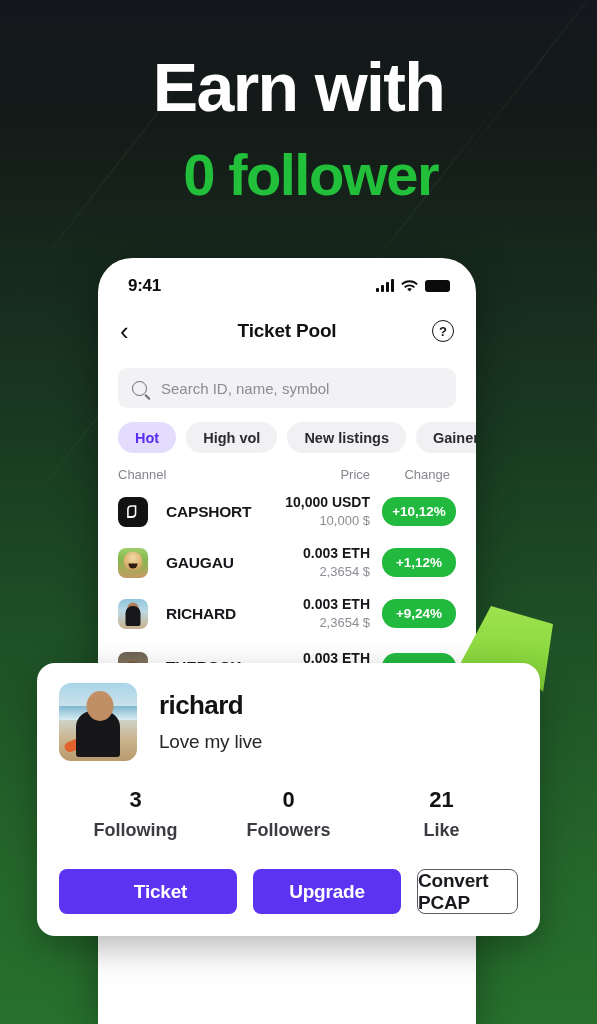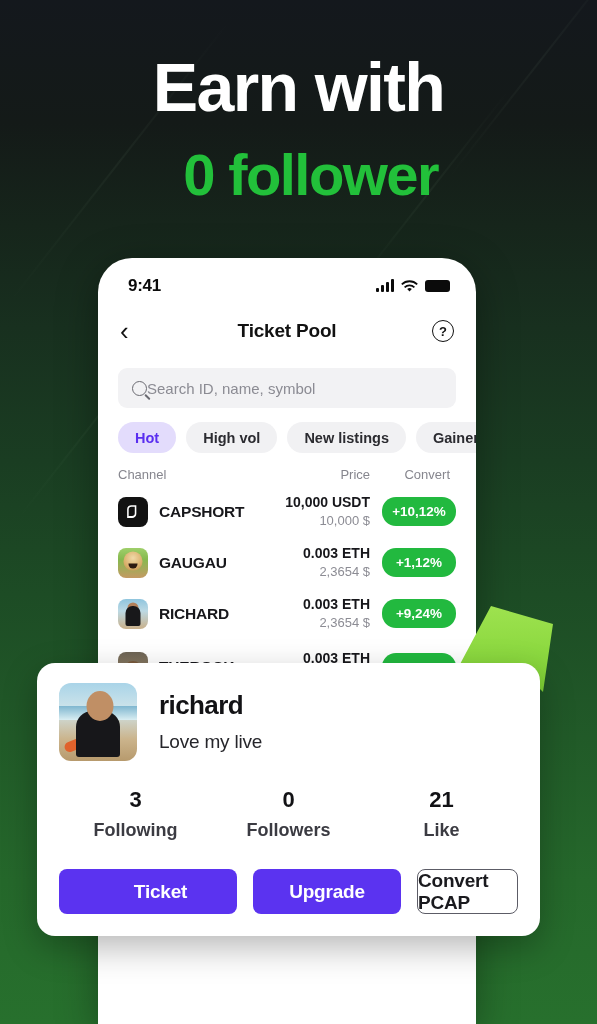--- a/index.html
+++ b/index.html
@@ -108,21 +108,21 @@
     font-size: 13px; font-weight: 700; color: #111;
     z-index: 2;
   }
 
   .searchbar {
     margin: 10px 20px 0 20px;
     height: 40px;
     background: #f2f2f4;
     border-radius: 9px;
     display: flex; align-items: center;
-    padding: 0 14px; gap: 0;
+    padding: 0 14px; gap: 14px;
   }
   .search-glyph {
     width: 15px; height: 15px;
     border: 1.8px solid #6b6b72;
     border-radius: 50%;
     position: relative;
     flex: none;
   }
   .search-glyph::after {
     content: ""; position: absolute;
@@ -158,21 +158,21 @@
   }
   .ch-channel { flex: 1; }
   .ch-price { width: 92px; text-align: right; }
   .ch-change { width: 86px; text-align: right; padding-right: 6px; }
 
   .rows { padding: 4px 20px 0 20px; }
   .row {
     display: flex; align-items: center;
     height: 51px;
   }
-  .row-left { flex: 1; display: flex; align-items: center; gap: 11px; min-width: 0; }
+  .row-left { flex: 1; display: flex; align-items: center; gap: 18px; min-width: 0; }
   .avatar-sm {
     width: 30px; height: 30px; border-radius: 8px;
     flex: none; overflow: hidden; position: relative;
     background: #ddd;
   }
   .row-name {
     font-size: 15.5px; font-weight: 600; color: #17171b;
     letter-spacing: -0.2px;
     white-space: nowrap;
   }
@@ -364,21 +364,21 @@
     <div class="chips">
       <div class="chip active">Hot</div>
       <div class="chip">High vol</div>
       <div class="chip">New listings</div>
       <div class="chip">Gainers</div>
     </div>
 
     <div class="colheads">
       <div class="ch-channel">Channel</div>
       <div class="ch-price">Price</div>
-      <div class="ch-change">Convert</div>
+      <div class="ch-change">Change</div>
     </div>
 
     <div class="rows">
 
       <div class="row">
         <div class="row-left">
           <span class="avatar-sm av-capshort">
             <svg viewBox="0 0 24 24">
                 <path d="M16 3H9a6 6 0 0 0-6 6v12h7a6 6 0 0 0 6-6V3Zm-2.2 2.2v9.4a3.9 3.9 0 0 1-3.9 3.9H5.2V9.1a3.9 3.9 0 0 1 3.9-3.9Z" fill="#fff"></path>
               </svg>

